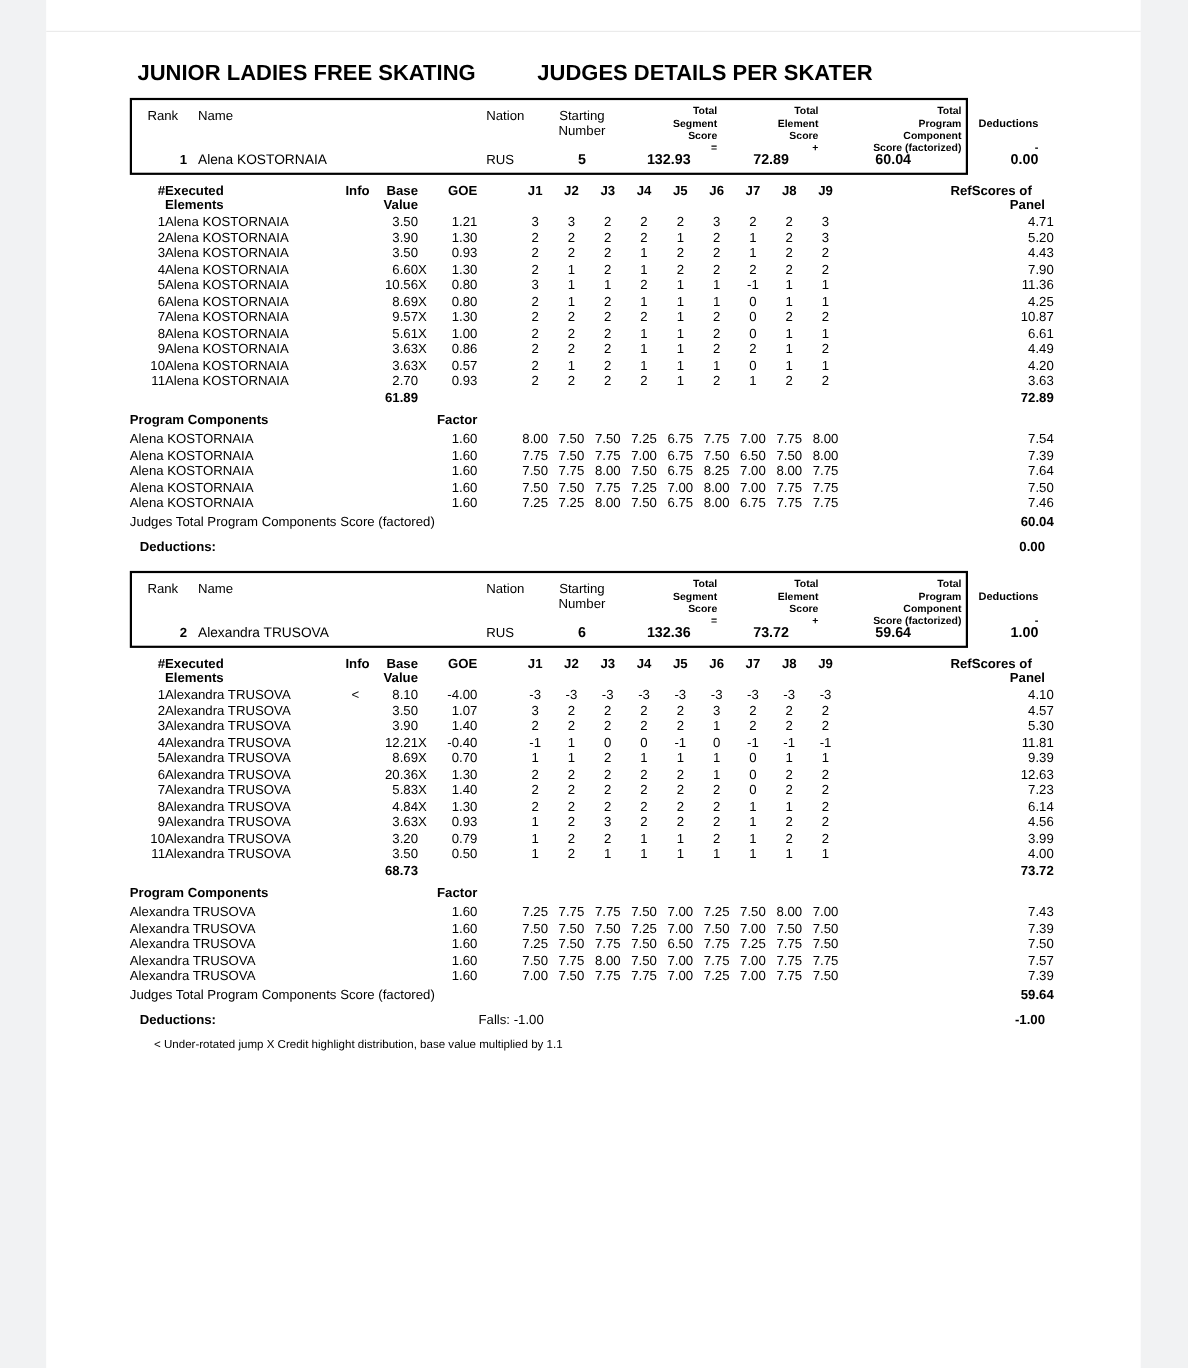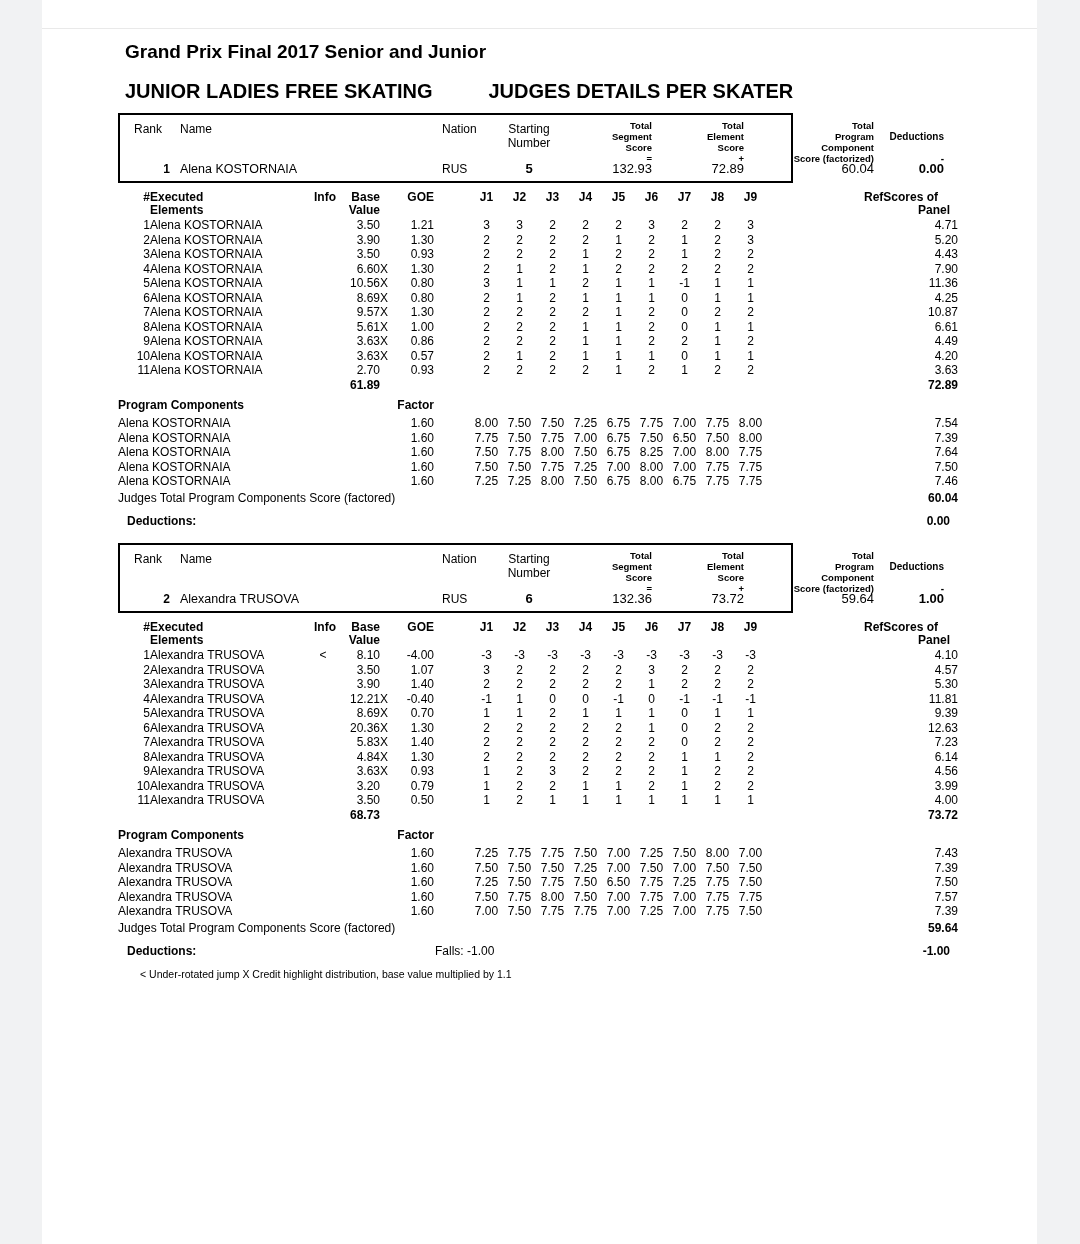--- a/index.html
+++ b/index.html
@@ -4,34 +4,34 @@
 <style>
   html,body{margin:0;padding:0;background:#f1f2f3;font-family:"Liberation Sans",sans-serif;color:#000;}
   .page{position:relative;margin-left:42px;width:995px;min-height:1244px;background:#fff;}
   .page-top-line{position:absolute;top:28px;left:0;width:100%;height:1px;background:#e9e9e9;}
   .content{padding-top:40px;}
   .doc-title{margin:0 0 0 83px;font-size:19px;font-weight:bold;line-height:24px;}
   .doc-subtitle{display:flex;margin:16px 0 10px 83px;font-size:20px;font-weight:bold;}
   .doc-subtitle .left{margin-right:56px;}
   .skater-section{margin-left:76px;width:840px;margin-bottom:14px;}
   
-  .skater-box{box-sizing:border-box;border:2px solid #000;width:675px;height:70px;padding:5px 16px 5px 14px;
+  .skater-box{box-sizing:border-box;border:2px solid #000;width:762px;height:70px;padding:5px 16px 5px 14px;
     display:grid;grid-template-columns:40px 262px 58px 70px 94px 92px 130px 64px;grid-template-rows:40px 18px;}
   .skater-box .lbl{font-size:12px;padding-top:2px;}
   .skater-box .lbl.pl6{padding-left:6px;}
   .skater-box .two-line{text-align:center;line-height:14px;}
   .skater-box .small-col{font-size:9.5px;font-weight:bold;line-height:11px;text-align:right;padding-right:6px;}
   .skater-box .ded-col{font-size:10px;font-weight:bold;line-height:11px;text-align:right;}
   .skater-box .ded-col .sp{height:11px;}
   .skater-box .val{align-self:end;padding-bottom:2px;}
   .v-rank{font-size:12px;font-weight:bold;text-align:right;padding-right:4px;}
   .v-name{font-size:12.5px;padding-left:6px;}
   .v-nation{font-size:12px;padding-left:6px;}
   .v-start{font-size:13px;font-weight:bold;text-align:center;}
-  .v-score{font-size:13px;font-weight:normal;text-align:right;padding-right:6px;}
+  .v-score{font-size:13px;font-weight:bold;text-align:center;padding-right:6px;}
   .v-ded{font-size:13px;font-weight:bold;text-align:right;}
   
   table.el-table{table-layout:fixed;border-collapse:collapse;width:840px;margin-top:8px;}
   table.el-table td{padding:0;font-size:12px;line-height:14.5px;white-space:nowrap;overflow:visible;vertical-align:top;}
   tr.hdr td{font-weight:bold;line-height:13px;height:27px;}
   .r{text-align:right;}.c{text-align:center;}.b{font-weight:bold;}
   .pr4{padding-right:4px;}.pr5{padding-right:5px;}.pr6{padding-right:6px;}.pr8{padding-right:8px;}
   .pl2{padding-left:2px;}.pl3{padding-left:3px;}.pl9{padding-left:9px;}.ind{padding-left:42px;}
   .panel-hdr .ph1{display:flex;justify-content:center;padding-right:8px;}
   .panel-hdr .ph2{text-align:right;padding-right:8px;}
@@ -43,21 +43,20 @@
   .deductions-row .ddetail{position:absolute;left:317px;}
   .deductions-row .dvalue{position:absolute;right:8px;font-weight:bold;}
   .footnote{margin:9px 0 0 22px;font-size:10.5px;}
 </style>
 </head>
 <body>
 
 <div class="page">
   <div class="page-top-line"></div>
   <div class="content">
-    <h1 class="doc-title">Grand Prix Final 2017 Senior and Junior</h1>
     <div class="doc-subtitle">
       <span class="left">JUNIOR LADIES FREE SKATING</span>
       <span class="right">JUDGES DETAILS PER SKATER</span>
     </div>
 
       <section class="skater-section">
 
         <div class="skater-box">
           <div class="lbl">Rank</div>
           <div class="lbl pl6">Name</div>

